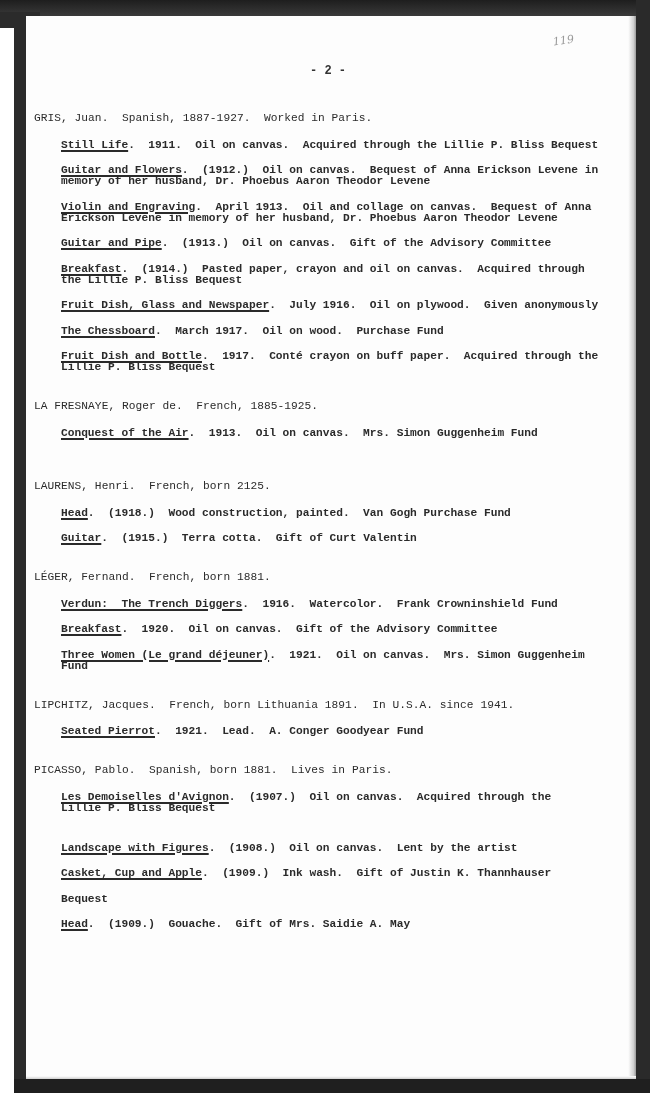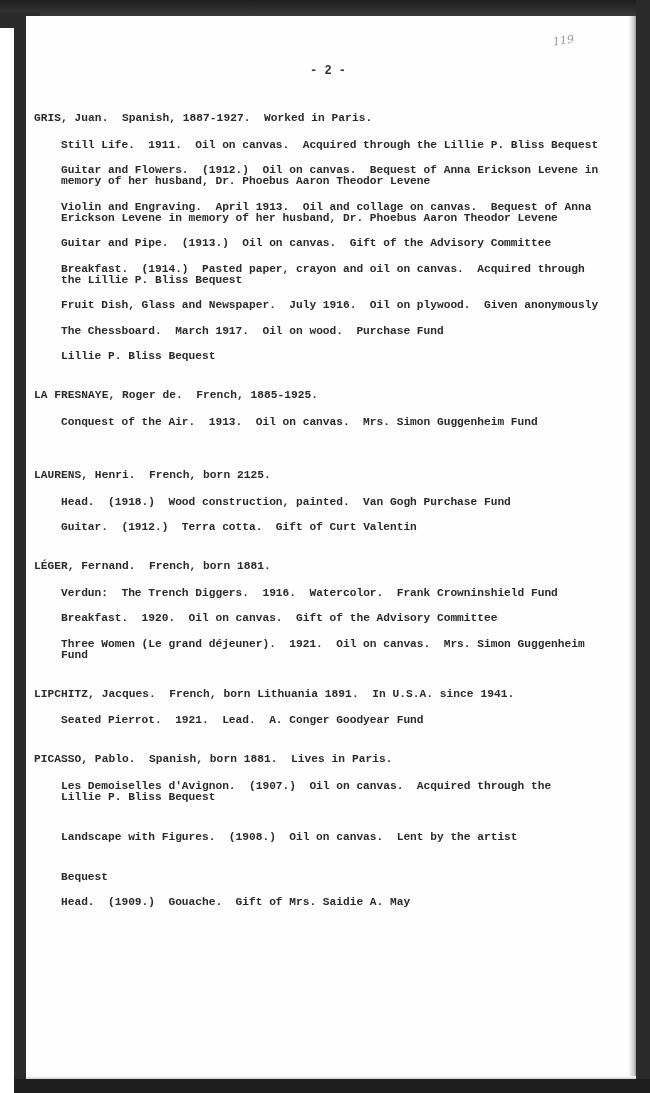--- a/index.html
+++ b/index.html
@@ -45,28 +45,28 @@
     position: absolute; right: 56px; top: 18px;
     font-family: "DejaVu Serif", serif; font-style: italic;
     font-size: 11px; color: #9a9a9a; transform: rotate(-8deg);
   }
   .page-num {
     position: absolute; left: 0; width: 604px; top: 48px; text-align: center;
     font-size: 12px; font-weight: bold; color: #333;
   }
   .content { position: absolute; left: 8px; top: 95px; width: 580px; }
   .entry-head {
-    font-size: 11.2px; font-weight: bold; line-height: 14px; white-space: pre;
+    font-size: 11.2px; font-weight: normal; line-height: 14px; white-space: pre;
     letter-spacing: 0.05px;
   }
   .work {
     margin-left: 27px; font-size: 11.2px; font-weight: bold; line-height: 11px;
     white-space: pre;
   }
-  .work .t { text-decoration-thickness: 1.5px; text-underline-offset: 2px; }
+  .work .t { text-decoration: underline; text-decoration-thickness: 1.5px; text-underline-offset: 2px; }
   .gap-work { height: 14.5px; }
   .gap-artist { height: 26px; }
 </style>
 </head>
 <body>
 
 <div class="frame-top"></div>
 <div class="frame-left-corner"></div>
 <div class="frame-left"></div>
 <div class="frame-right"></div>
@@ -87,36 +87,36 @@
         <div class="work"><div><span class="t">Violin and Engraving</span><span>.  April 1913.  Oil and collage on canvas.  Bequest of Anna</span></div><div>Erickson Levene in memory of her husband, Dr. Phoebus Aaron Theodor Levene</div></div>
         <div class="gap-work"></div>
         <div class="work"><div><span class="t">Guitar and Pipe</span><span>.  (1913.)  Oil on canvas.  Gift of the Advisory Committee</span></div></div>
         <div class="gap-work"></div>
         <div class="work"><div><span class="t">Breakfast</span><span>.  (1914.)  Pasted paper, crayon and oil on canvas.  Acquired through</span></div><div>the Lillie P. Bliss Bequest</div></div>
         <div class="gap-work"></div>
         <div class="work"><div><span class="t">Fruit Dish, Glass and Newspaper</span><span>.  July 1916.  Oil on plywood.  Given anonymously</span></div></div>
         <div class="gap-work"></div>
         <div class="work"><div><span class="t">The Chessboard</span><span>.  March 1917.  Oil on wood.  Purchase Fund</span></div></div>
         <div class="gap-work"></div>
-        <div class="work"><div>Lillie P. Bliss Bequest</div></div>
+        <div class="work"><div><span class="t">Fruit Dish and Bottle</span><span>.  1917.  Conté crayon on buff paper.  Acquired through the</span></div><div>Lillie P. Bliss Bequest</div></div>
       </div>
       <div class="gap-artist"></div>
       <div>
         <div class="entry-head">LA FRESNAYE, Roger de.  French, 1885-1925.</div>
         <div class="gap-work"></div>
         <div class="work"><div><span class="t">Conquest of the Air</span><span>.  1913.  Oil on canvas.  Mrs. Simon Guggenheim Fund</span></div></div>
         <div class="gap-work"></div>
       </div>
       <div class="gap-artist"></div>
       <div>
         <div class="entry-head">LAURENS, Henri.  French, born 2125.</div>
         <div class="gap-work"></div>
         <div class="work"><div><span class="t">Head</span><span>.  (1918.)  Wood construction, painted.  Van Gogh Purchase Fund</span></div></div>
         <div class="gap-work"></div>
-        <div class="work"><div><span class="t">Guitar</span><span>.  (1912.)  Terra cotta.  Gift of Curt Valentin</span></div></div>
+        <div class="work"><div><span class="t">Guitar</span><span>.  (1915.)  Terra cotta.  Gift of Curt Valentin</span></div></div>
       </div>
       <div class="gap-artist"></div>
       <div>
         <div class="entry-head">LÉGER, Fernand.  French, born 1881.</div>
         <div class="gap-work"></div>
         <div class="work"><div><span class="t">Verdun:  The Trench Diggers</span><span>.  1916.  Watercolor.  Frank Crowninshield Fund</span></div></div>
         <div class="gap-work"></div>
         <div class="work"><div><span class="t">Breakfast</span><span>.  1920.  Oil on canvas.  Gift of the Advisory Committee</span></div></div>
         <div class="gap-work"></div>
         <div class="work"><div><span class="t">Three Women (Le grand déjeuner)</span><span>.  1921.  Oil on canvas.  Mrs. Simon Guggenheim</span></div><div>Fund</div></div>
@@ -129,20 +129,21 @@
       </div>
       <div class="gap-artist"></div>
       <div>
         <div class="entry-head">PICASSO, Pablo.  Spanish, born 1881.  Lives in Paris.</div>
         <div class="gap-work"></div>
         <div class="work"><div><span class="t">Les Demoiselles d'Avignon</span><span>.  (1907.)  Oil on canvas.  Acquired through the</span></div><div>Lillie P. Bliss Bequest</div></div>
         <div class="gap-work"></div>
         <div class="gap-work"></div>
         <div class="work"><div><span class="t">Landscape with Figures</span><span>.  (1908.)  Oil on canvas.  Lent by the artist</span></div></div>
         <div class="gap-work"></div>
+        <div class="work"><div><span class="t">Casket, Cup and Apple</span><span>.  (1909.)  Ink wash.  Gift of Justin K. Thannhauser</span></div></div>
         <div class="gap-work"></div>
         <div class="work"><div>Bequest</div></div>
         <div class="gap-work"></div>
         <div class="work"><div><span class="t">Head</span><span>.  (1909.)  Gouache.  Gift of Mrs. Saidie A. May</span></div></div>
       </div>
     </div>
 </div>
 <div class="frame-right-shade"></div>
 <div class="frame-bottom-edge"></div>
 

